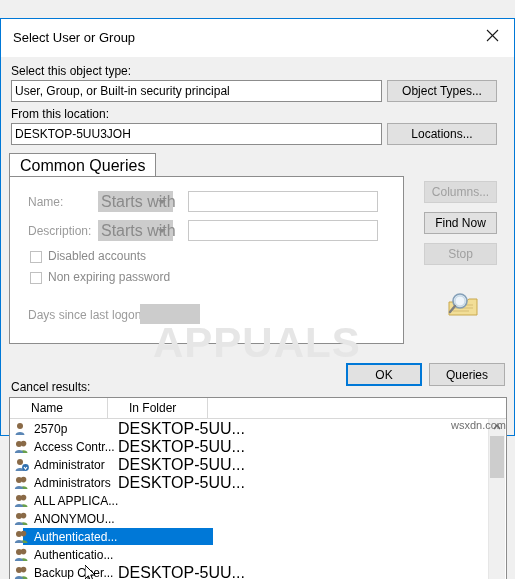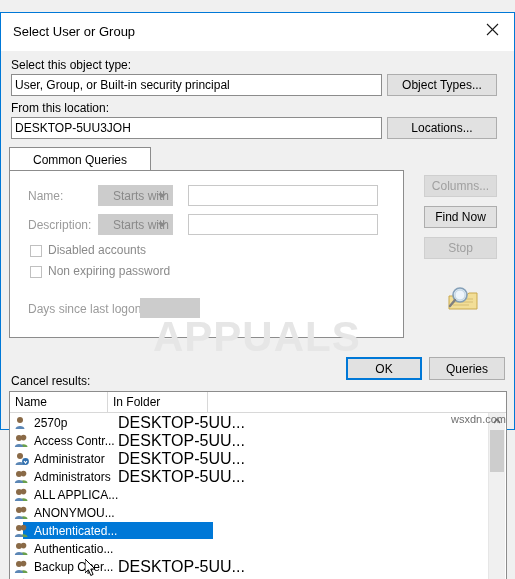--- a/index.html
+++ b/index.html
@@ -4,21 +4,21 @@
 <style>
   html,body{margin:0;padding:0;}
   body{
     width:515px;height:579px;overflow:hidden;
     font-family:"Liberation Sans", sans-serif;
     font-size:12px;
     background:#f0f0f0;
     -webkit-font-smoothing:none;
   }
   .window{
-    position:absolute;left:0;top:12px;width:515px;height:418px;
+    position:absolute;left:0;top:18px;width:515px;height:418px;
     box-sizing:border-box;
     border:1px solid #0078d7;
     background:#d946ef;
   }
   
   .titlebar{
     position:absolute;left:0;top:0;right:0;height:38px;
     background:#ffffff;
     border-bottom:1px solid #ffffff;
   }
@@ -62,37 +62,37 @@
   .btn.default{border:2px solid #0078d7;background:#e1e1e1;}
   
   .tabstrip{
     position:absolute;left:8px;top:96px;width:395px;height:24px;
   }
   .tab{
     position:absolute;left:0;top:0;height:24px;
     box-sizing:border-box;
     background:#ffffff;
     border:1px solid #8c8c8c;border-bottom:none;
-    padding:0 23px;
-    display:flex;align-items:center;
-    font-size:12px;color:#000;white-space:nowrap;
+    padding:0 10px;
+    display:flex;align-items:center;
+    font-size:16px;color:#000;white-space:nowrap;
     cursor:default;
   }
   .tabpanel{
     position:absolute;left:8px;top:119px;width:395px;height:168px;
     box-sizing:border-box;
     background:#ffffff;
     border:1px solid #8c8c8c;
   }
   .combo{
     position:absolute;box-sizing:border-box;
     background:#cccccc;border:1px solid #cccccc;
-    font-size:12px;color:#8a8a8a;
-    display:flex;align-items:center;
-    padding-left:14px;
+    font-size:16px;color:#8a8a8a;
+    display:flex;align-items:center;
+    padding-left:2px;
     white-space:nowrap;cursor:default;
   }
   .combo .chev{
     position:absolute;right:6px;top:50%;transform:translateY(-50%);
     width:0;height:0;
     border-left:4px solid transparent;border-right:4px solid transparent;
     border-top:4px solid #8a8a8a;
   }
   .fieldbox{
     position:absolute;box-sizing:border-box;
@@ -122,21 +122,21 @@
     background:#ffffff;border:1px solid #8c8c8c;border-bottom:none;
     overflow:hidden;
   }
   .listheader{
     position:absolute;left:0;top:0;right:0;height:20px;
     background:#ffffff;border-bottom:1px solid #d8d8d8;
   }
   .colhead{
     position:absolute;top:0;height:20px;
     display:flex;align-items:center;
-    padding-left:5px;box-sizing:border-box;
+    padding-left:21px;box-sizing:border-box;
     font-size:12px;color:#000;
     border-right:1px solid #d8d8d8;
     white-space:nowrap;cursor:default;
   }
   .row{
     position:absolute;left:0;right:0;height:18px;
   }
   .row .nm{
     position:absolute;left:24px;top:0;height:18px;
     display:flex;align-items:center;

